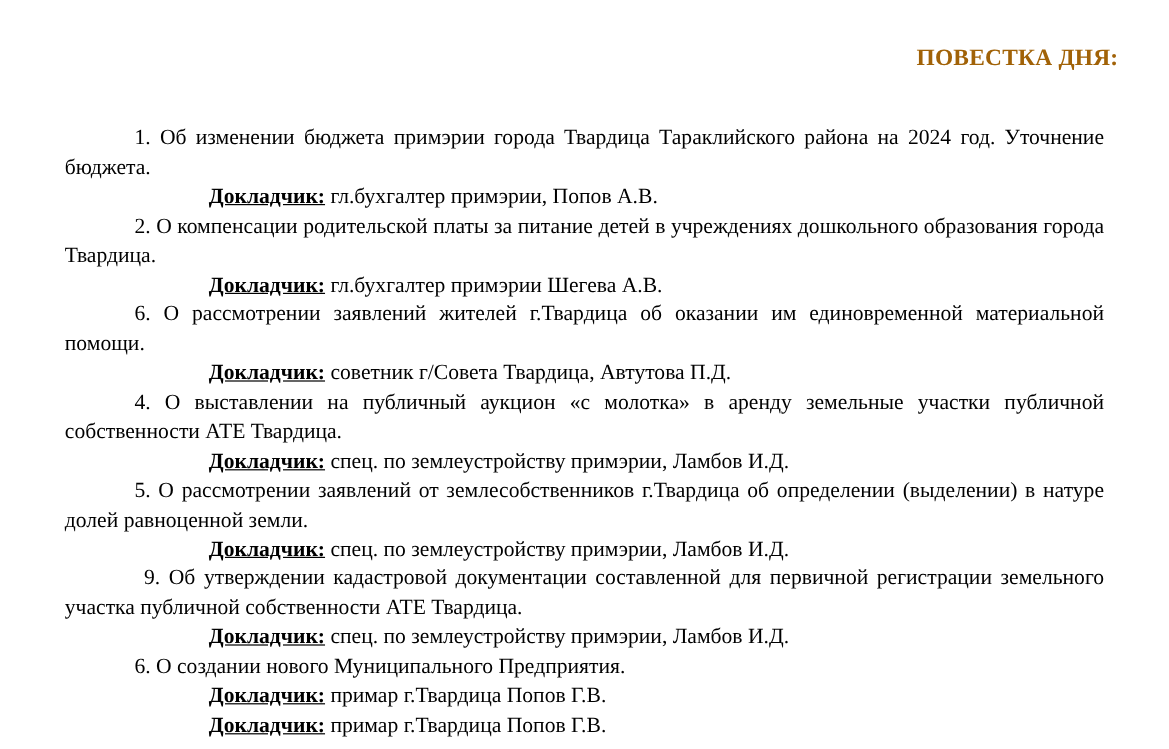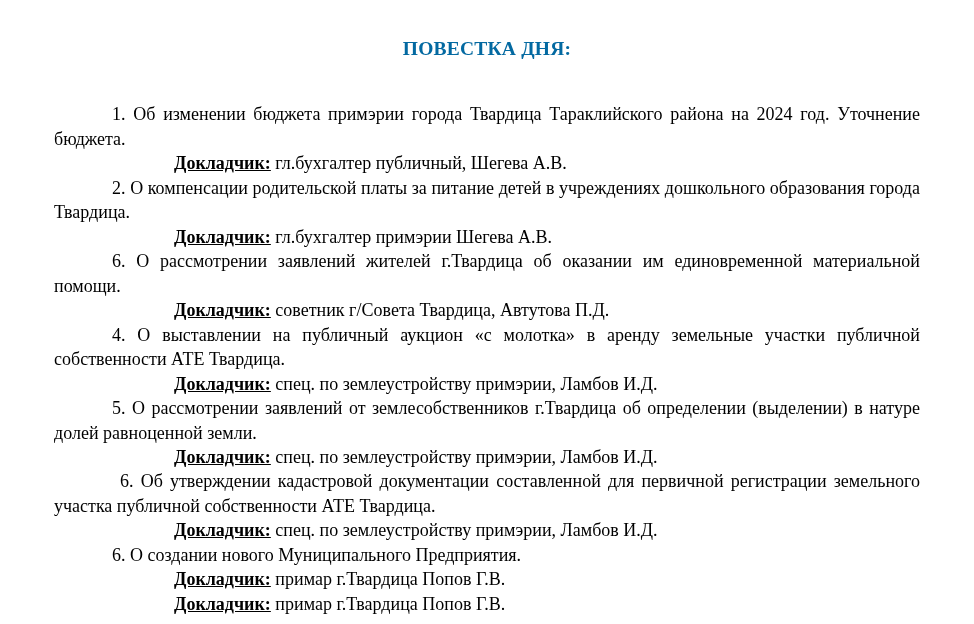--- a/index.html
+++ b/index.html
@@ -18,25 +18,25 @@
 
   .page {
     position: relative;
     width: 974px;
     height: 624px;
     box-sizing: border-box;
     padding: 0 42px;
   }
 
   .doc-title {
-    text-align: center;
+    text-align: right;
     font-weight: bold;
     font-size: 19.5px;
     letter-spacing: 0.2px;
-    color: #0369a1;
+    color: #a16207;
     margin: 0;
     padding-top: 38px;
     line-height: 1.15;
   }
 
   .agenda-list {
     margin: 12px;
     padding: 0;
     list-style: none;
     padding-top: 30px;
@@ -91,21 +91,21 @@
 
 <div class="page">
 
   <h1 class="doc-title">ПОВЕСТКА ДНЯ:</h1>
 
   <div class="agenda-list">
 
     <div class="agenda-item">
       <p class="item-text">1. Об  изменении  бюджета  примэрии  города  Твардица  Тараклийского района на 2024 год. Уточнение бюджета.</p>
       <p class="speaker-line">
-        <span class="speaker-label">Докладчик:</span><span class="sp-gap"></span><span class="speaker-name">гл.бухгалтер публичный, Шегева А.В.</span>
+        <span class="speaker-label">Докладчик:</span><span class="sp-gap"></span><span class="speaker-name">гл.бухгалтер примэрии, Попов А.В.</span>
       </p>
     </div>
 
     <div class="agenda-item">
       <p class="item-text">2. О  компенсации  родительской платы за питание детей  в учреждениях  дошкольного  образования города Твардица.</p>
       <p class="speaker-line">
         <span class="speaker-label">Докладчик:</span><span class="sp-gap"></span><span class="sp-gap"></span><span class="speaker-name">гл.бухгалтер примэрии Шегева А.В.</span>
       </p>
     </div>
 
@@ -124,21 +124,21 @@
     </div>
 
     <div class="agenda-item">
       <p class="item-text">5. О рассмотрении заявлений  от  землесобственников г.Твардица об   определении  (выделении) в натуре  долей равноценной земли.</p>
       <p class="speaker-line">
         <span class="speaker-label">Докладчик:</span><span class="sp-gap"></span><span class="sp-gap"></span><span class="speaker-name">спец. по землеустройству примэрии, Ламбов И.Д.</span>
       </p>
     </div>
 
     <div class="agenda-item">
-      <p class="item-text wide-indent">6.  Об утверждении  кадастровой документации составленной для первичной регистрации земельного участка публичной собственности АТЕ Твардица.</p>
+      <p class="item-text wide-indent">9.  Об утверждении  кадастровой документации составленной для первичной регистрации земельного участка публичной собственности АТЕ Твардица.</p>
       <p class="speaker-line">
         <span class="speaker-label">Докладчик:</span><span class="sp-gap"></span><span class="sp-gap"></span><span class="speaker-name">спец. по землеустройству примэрии, Ламбов И.Д.</span>
       </p>
     </div>
 
     <div class="agenda-item">
       <p class="item-text short">6. О создании нового Муниципального Предприятия.</p>
       <p class="speaker-line">
         <span class="speaker-label">Докладчик:</span><span class="sp-gap"></span><span class="speaker-name">примар г.Твардица Попов Г.В.</span>
       </p>

